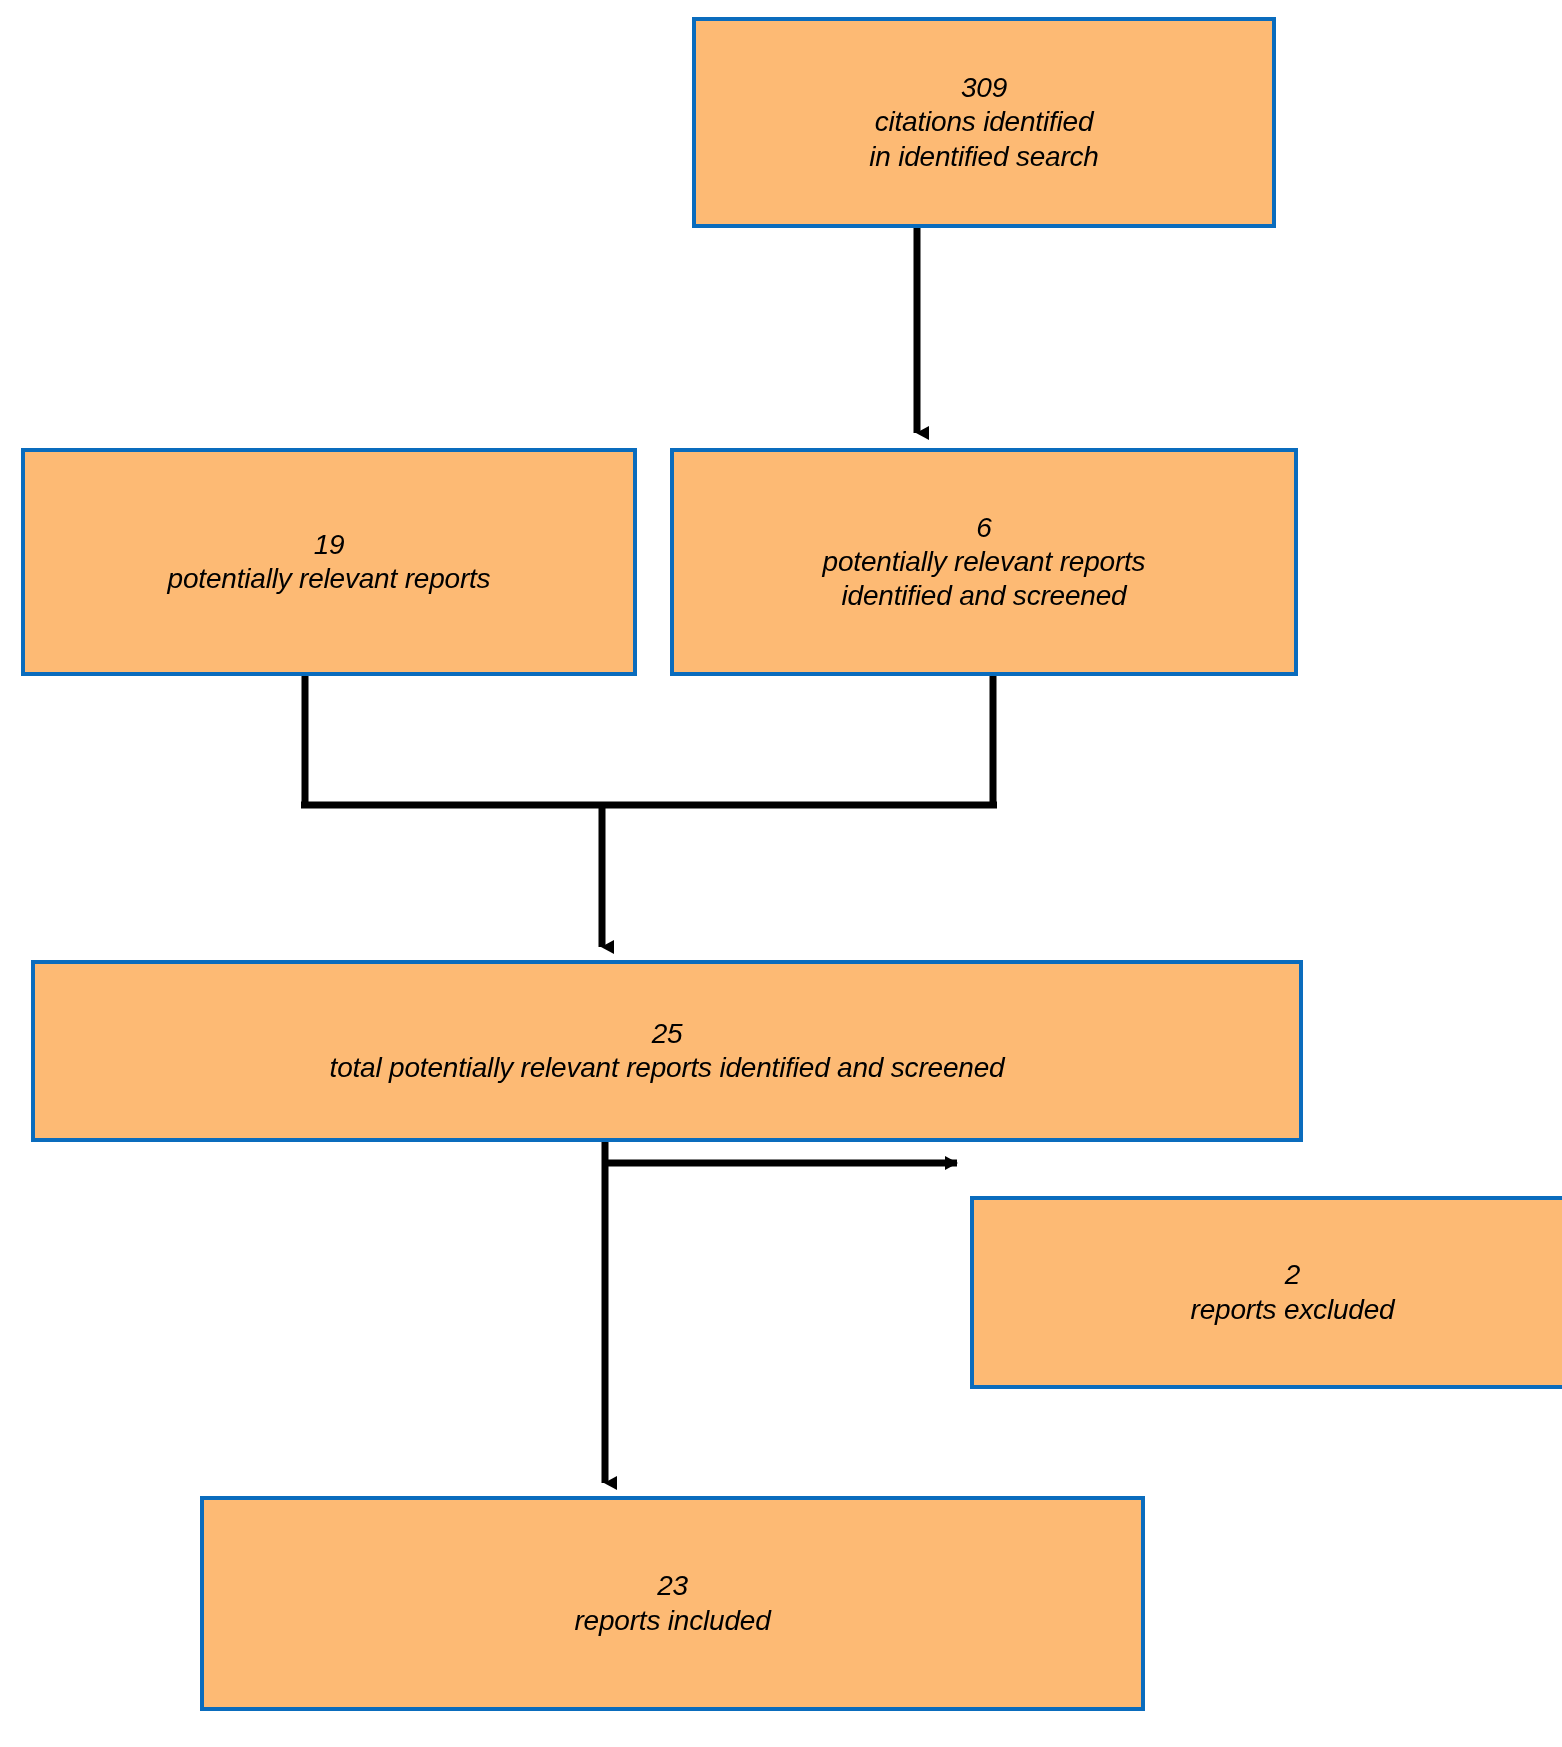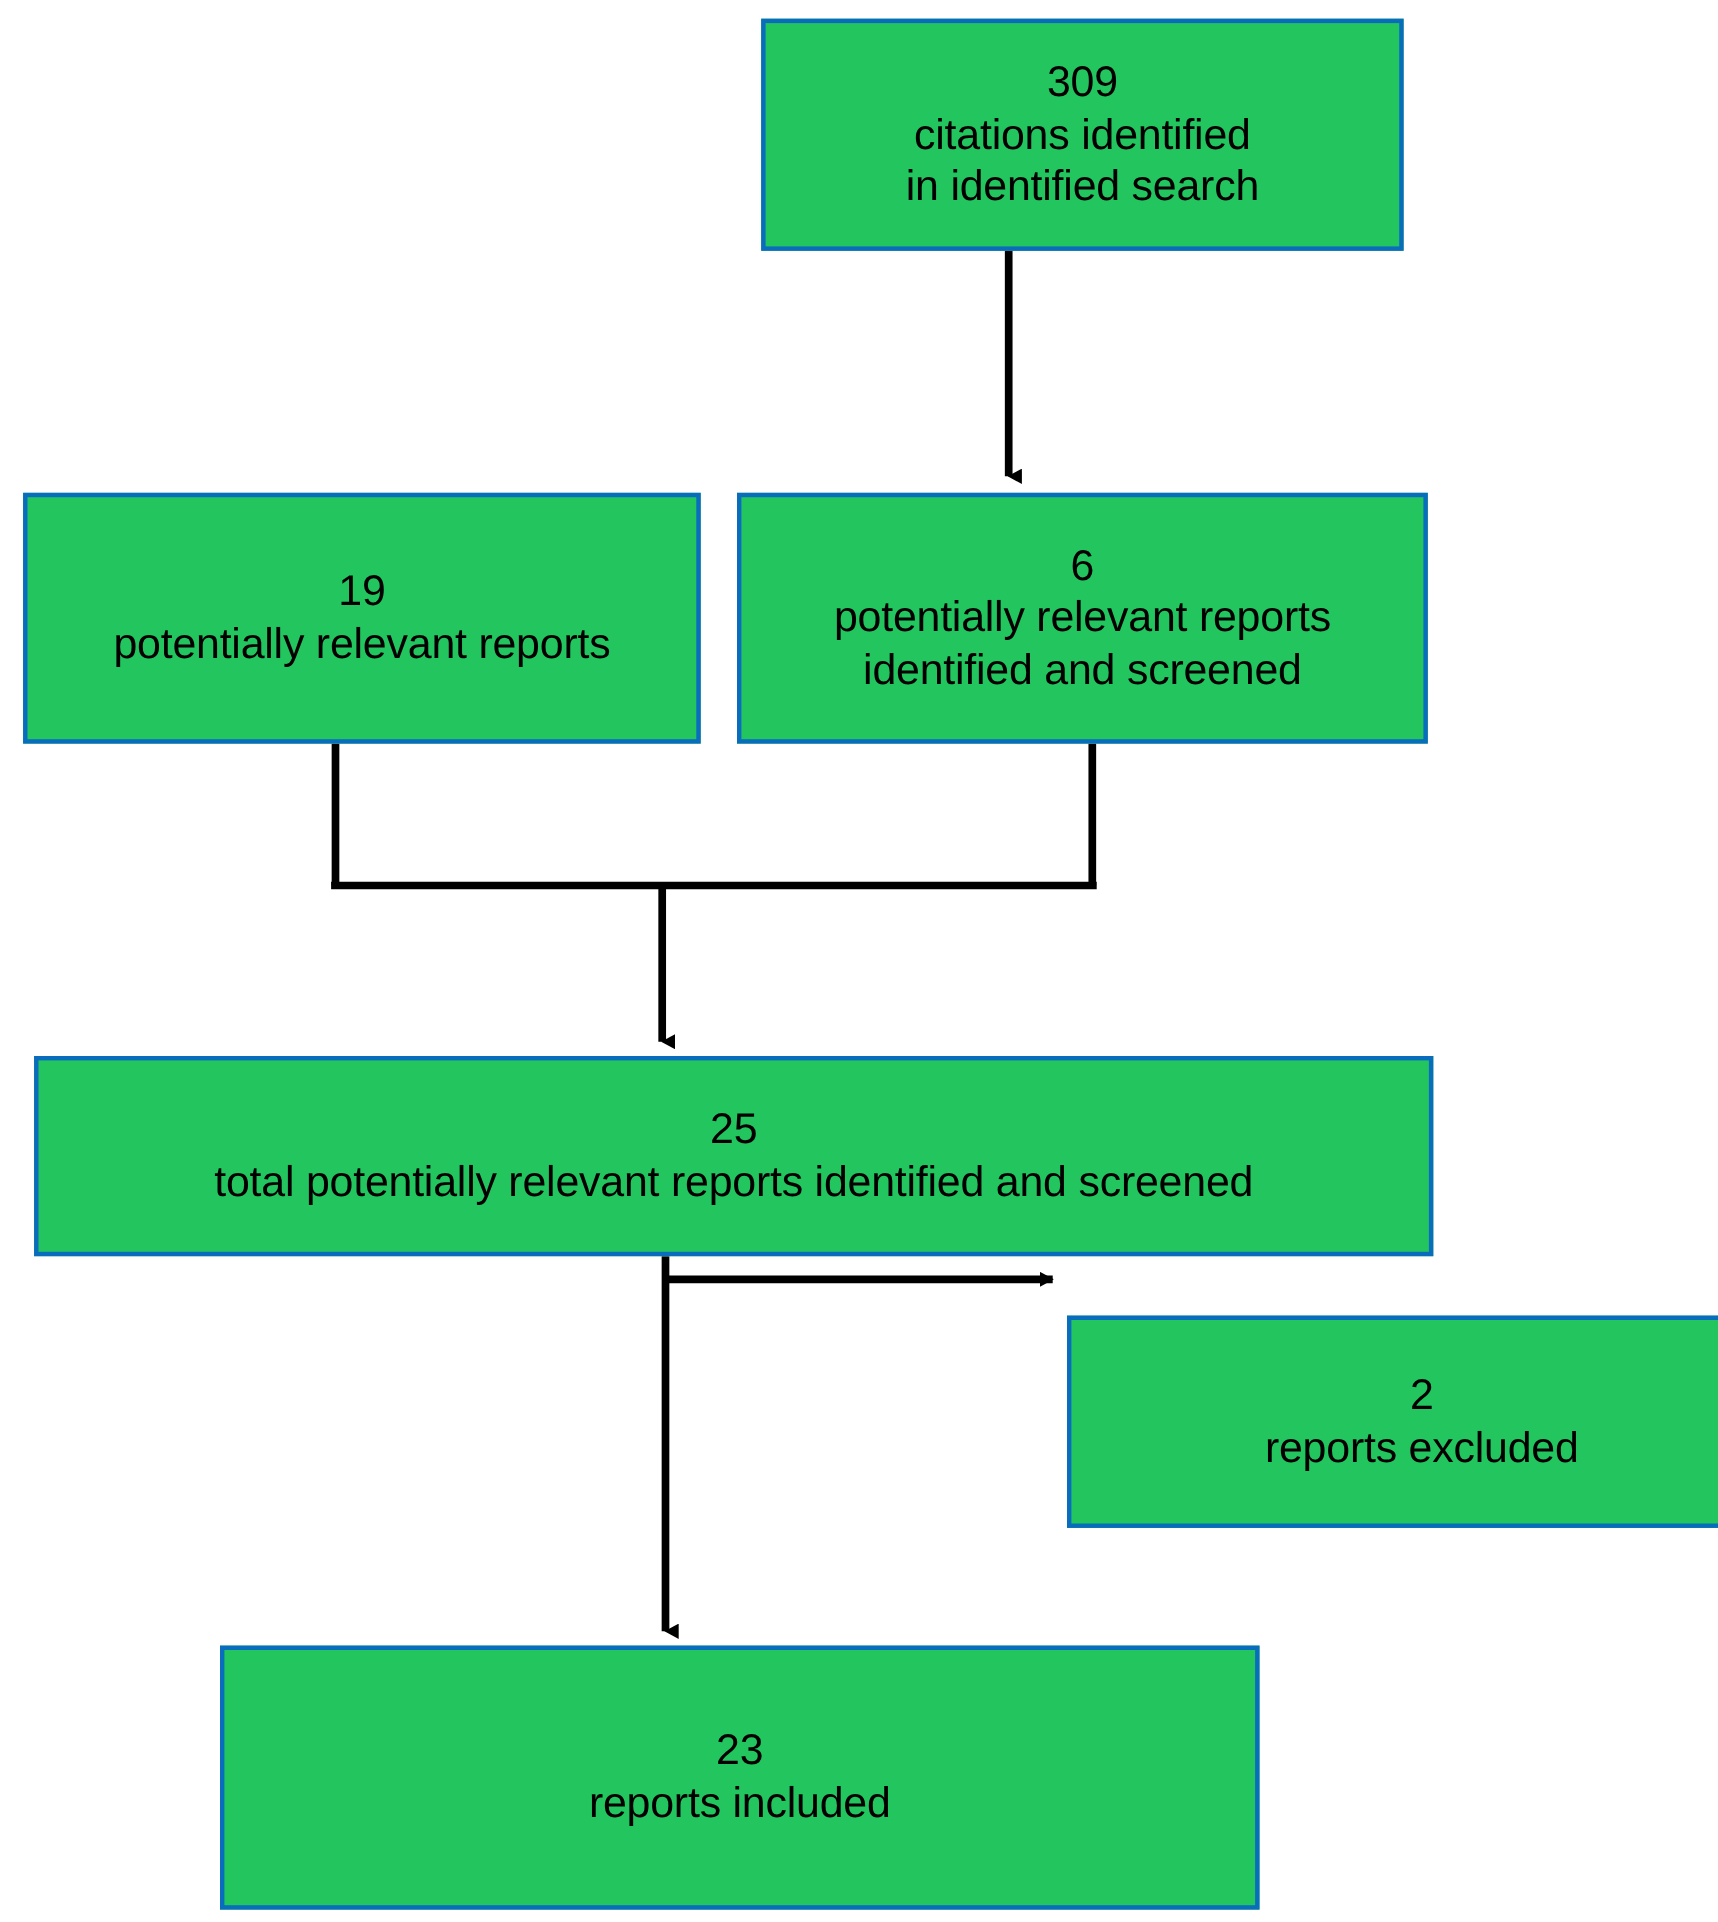--- a/index.html
+++ b/index.html
@@ -24,42 +24,43 @@
     top: 0;
     left: 0;
     width: 1562px;
     height: 1747px;
     pointer-events: none;
   }
   .node-box {
     position: absolute;
     box-sizing: border-box;
     border: 4px solid #0a6cbd;
-    background: #22c55e;
+    background: #fdba74;
     display: flex;
     flex-direction: column;
     align-items: center;
     justify-content: center;
     text-align: center;
     color: #000000;
-    font-size: 39px;
+    font-size: 28px;
     line-height: 1.22;
     letter-spacing: -0.2px;
+    font-style: italic;
   }
   .node-line {
     display: block;
     white-space: nowrap;
   }
   
   #box-citations   { left: 692px;  top: 17px;   width: 584px;  height: 211px; }
   #box-other-src   { left: 21px;   top: 448px;  width: 616px;  height: 228px; }
   #box-screened    { left: 670px;  top: 448px;  width: 628px;  height: 228px; }
   #box-total       { left: 31px;   top: 960px;  width: 1272px; height: 182px; }
   #box-excluded    { left: 970px;  top: 1196px; width: 645px;  height: 193px; }
-  #box-included    { left: 200px;  top: 1496px; width: 945px;  height: 240px; }
+  #box-included    { left: 200px;  top: 1496px; width: 945px;  height: 215px; }
 </style>
 </head>
 <body>
 
 <div id="flow-root">
 
   <svg id="connector-layer" width="1562" height="1747" viewBox="0 0 1562 1747" xmlns="http://www.w3.org/2000/svg">
     <defs>
       <marker id="arrowhead-down" markerWidth="14" markerHeight="14" refX="7" refY="12" orient="auto" markerUnits="userSpaceOnUse">
         <path d="M0,0 L14,0 L7,13 Z" fill="#000000"></path>

